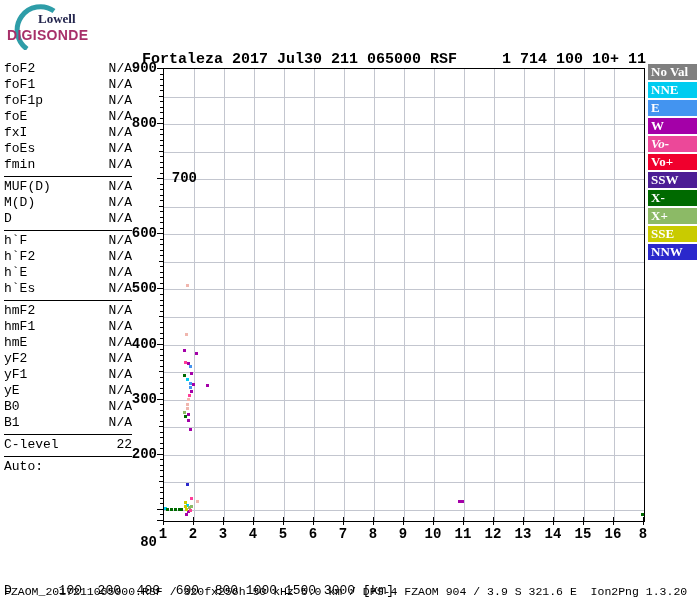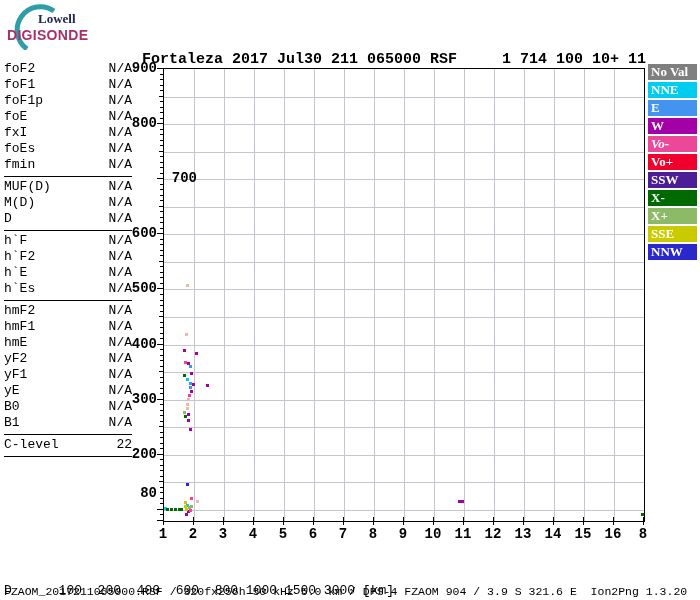--- a/index.html
+++ b/index.html
@@ -152,20 +152,21 @@
         </div>
       </div>
       <div class="sep"></div>
       <div>
         <div class="param-row">
           <div>C-level</div>
           <div>22</div>
         </div>
       </div>
       <div class="sep"></div>
+      <div class="sb-footer">Auto:</div>
     </div>
 
   <div class="abs" id="plot">
       <div class="gridv" style="left: 30px;"></div>
       <div class="gridv" style="left: 60px;"></div>
       <div class="gridv" style="left: 90px;"></div>
       <div class="gridv" style="left: 120px;"></div>
       <div class="gridv" style="left: 150px;"></div>
       <div class="gridv" style="left: 180px;"></div>
       <div class="gridv" style="left: 210px;"></div>
@@ -324,21 +325,21 @@
       <div class="ytick" style="left: 160px; top: 73.5122px; width: 3px;"></div>
       <div class="ytick" style="left: 157px; top: 68px; width: 6px;"></div>
       <div class="ylab" style="left: 113px; top: 61px;">900</div>
       <div class="ylab" style="left: 113px; top: 116.122px;">800</div>
       <div class="ylab" style="left: 113px; top: 171.244px; margin-left: 40px;">700</div>
       <div class="ylab" style="left: 113px; top: 226.366px;">600</div>
       <div class="ylab" style="left: 113px; top: 281.488px;">500</div>
       <div class="ylab" style="left: 113px; top: 336.61px;">400</div>
       <div class="ylab" style="left: 113px; top: 391.732px;">300</div>
       <div class="ylab" style="left: 113px; top: 446.854px;">200</div>
-      <div class="ylab" style="left: 113px; top: 486px;">80</div>
+      <div class="ylab" style="left: 113px; top: 535px;">80</div>
       <div class="xtick" style="left: 163px; top: 517px; height: 8px;"></div>
       <div class="xlab" style="left: 148px; top: 527px;">1</div>
       <div class="xtick" style="left: 193px; top: 517px; height: 8px;"></div>
       <div class="xlab" style="left: 178px; top: 527px;">2</div>
       <div class="xtick" style="left: 223px; top: 517px; height: 8px;"></div>
       <div class="xlab" style="left: 208px; top: 527px;">3</div>
       <div class="xtick" style="left: 253px; top: 517px; height: 8px;"></div>
       <div class="xlab" style="left: 238px; top: 527px;">4</div>
       <div class="xtick" style="left: 283px; top: 517px; height: 8px;"></div>
       <div class="xlab" style="left: 268px; top: 527px;">5</div>

